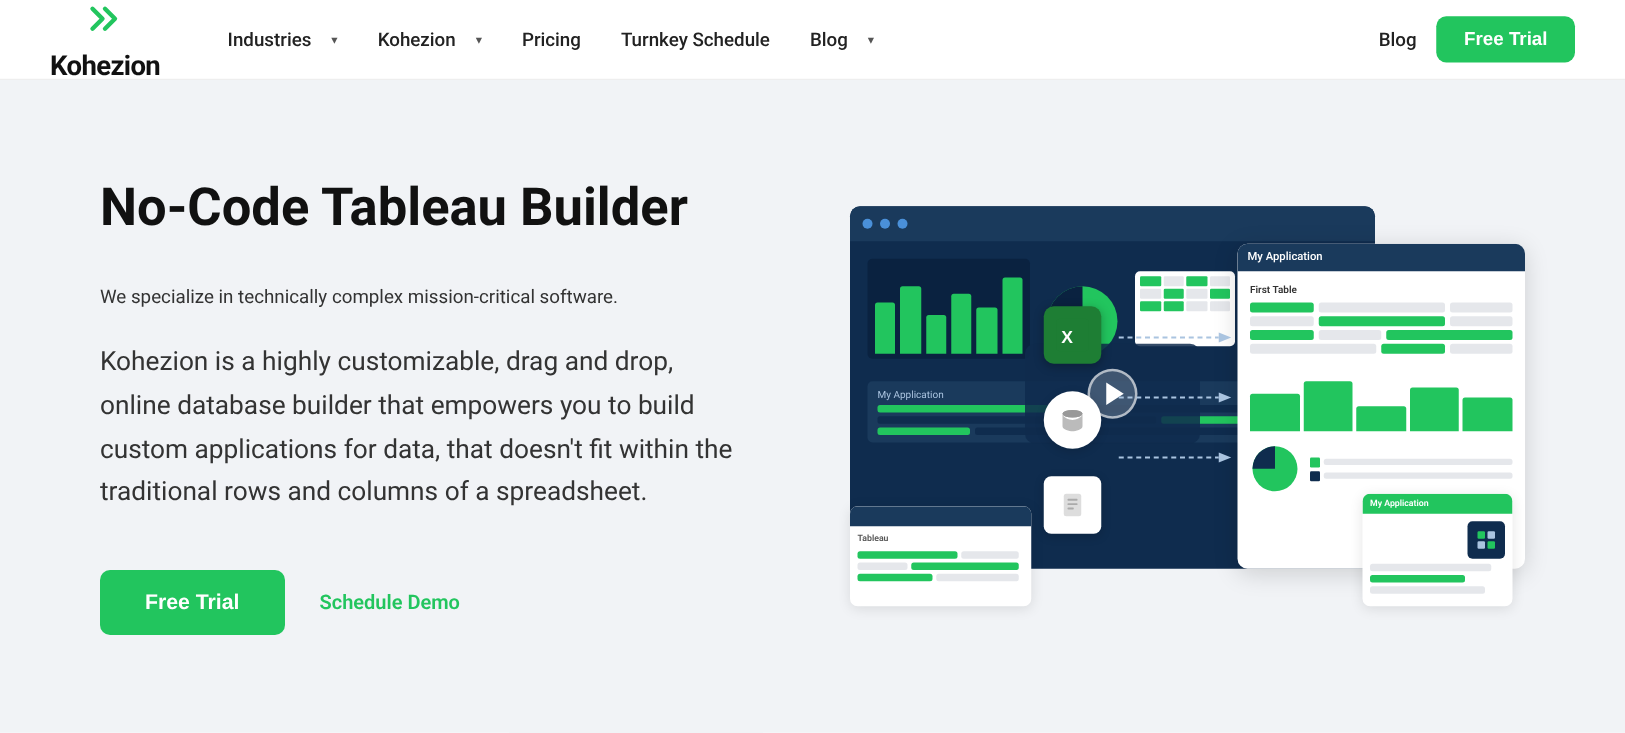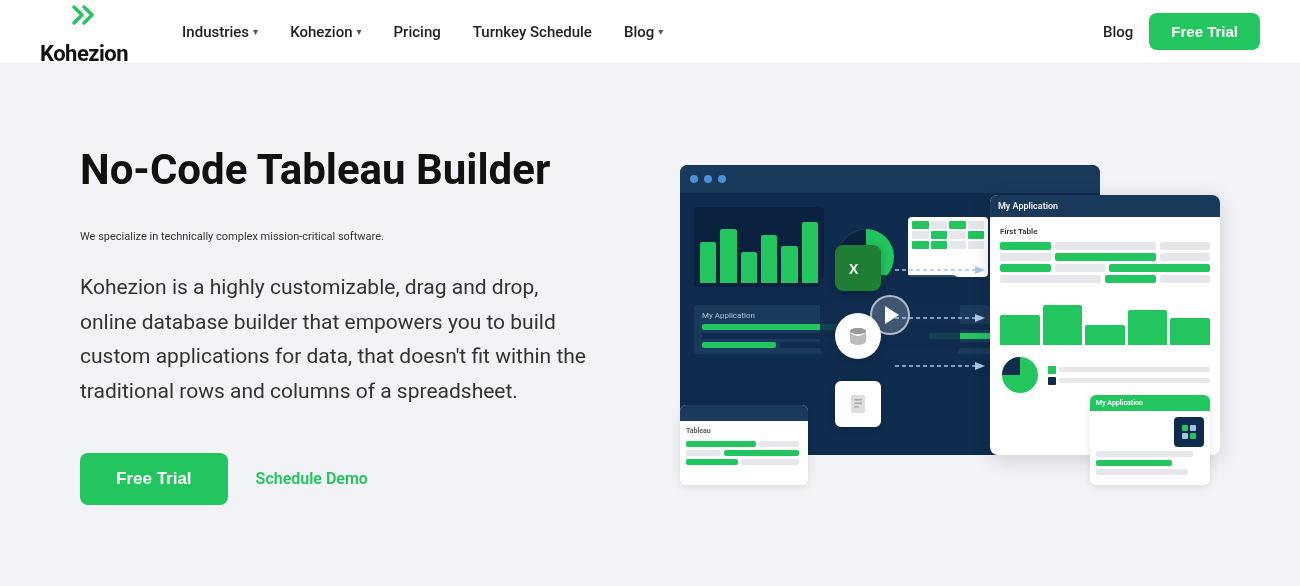--- a/index.html
+++ b/index.html
@@ -43,21 +43,21 @@
     }
     .nav-links {
       display: flex;
       align-items: center;
       gap: 4px;
       flex: 1;
     }
     .nav-link {
       display: flex;
       align-items: center;
-      gap: 4px;
+      gap: 16px;
       padding: 8px 14px;
       font-size: 15px;
       font-weight: 500;
       color: #222;
       cursor: pointer;
       border-radius: 6px;
       text-decoration: none;
       transition: background 0.15s;
     }
     .nav-link .chevron {
@@ -102,21 +102,21 @@
       max-width: 520px;
     }
     .hero-title {
       font-size: 42px;
       font-weight: 700;
       color: #111;
       line-height: 1.2;
       margin-bottom: 32px;
     }
     .hero-desc {
-      font-size: 11px;
+      font-size: 15px;
       color: #333;
       line-height: 1.65;
       margin-bottom: 24px;
     }
     .hero-desc2 {
       font-size: 21px;
       color: #333;
       line-height: 1.65;
       margin-bottom: 44px;
     }
@@ -311,21 +311,21 @@
       border-top: 9px solid transparent;
       border-bottom: 9px solid transparent;
       margin-left: 3px;
     }
 
     
     .panel-bottom-left {
       position: absolute;
       left: 0;
       bottom: 0;
-      width: 128px;
+      width: 145px;
       height: 80px;
       background: #fff;
       border-radius: 6px;
       box-shadow: 0 2px 10px rgba(0,0,0,0.1);
       overflow: hidden;
     }
     .panel-bottom-left-header {
       background: #1a3a5c;
       height: 16px;
     }

